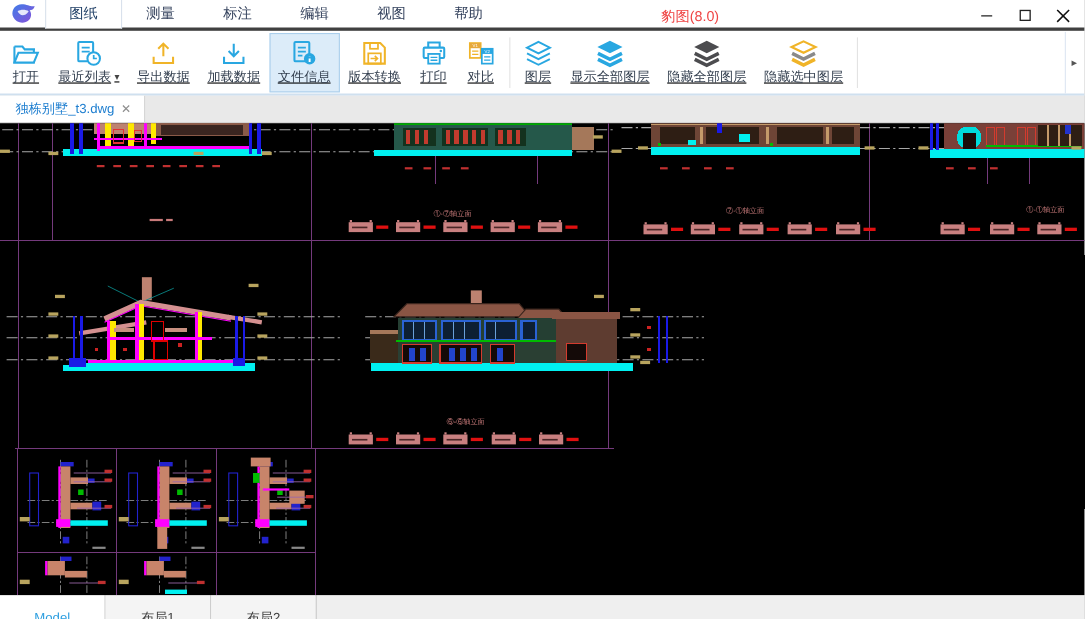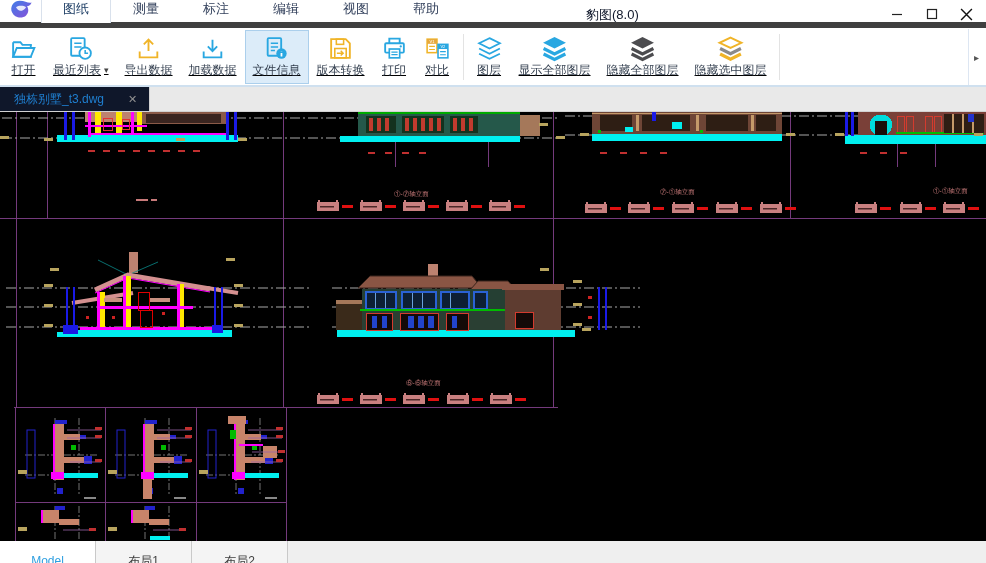--- a/index.html
+++ b/index.html
@@ -1,49 +1,49 @@
 <!DOCTYPE html>
 <html><head>
 <meta charset="utf-8">
 <style>
   * { box-sizing: border-box; margin: 0; padding: 0; }
   html,body { width: 986px; height: 563px; overflow: hidden;
     font-family: "Liberation Sans", sans-serif; background: #fff; }
 
   
   .titlebar { height: 28px; background: #fff; display: flex; align-items: flex-end;
-    position: relative; border-bottom: 6px solid #404040; }
+    position: relative; border-bottom: 3px solid #404040; }
   .logo { width: 27px; height: 22px; margin: 0 6px 2px 8px; flex: 0 0 auto; }
   .menu-tabs { display: flex; height: 28px; align-items: stretch; }
   .menu-tab { padding: 0 21px; display: flex; align-items: center; font-size: 13px;
     color: #33415c; border: 1px solid transparent; border-bottom: none; margin-bottom: -1px; }
   .menu-tab.active { background: #fff; border-color: #d9e1ec; color: #1f3f66; }
-  .win-title { position: absolute; left: 586px; top: 0; height: 32px; line-height: 30px;
-    font-size: 13px; color: #0f172a; }
+  .win-title { position: absolute; left: 601px; top: 0; height: 32px; line-height: 30px;
+    font-size: 13px; color: #ef4444; }
   .win-controls { position: absolute; right: 2px; top: 0; height: 28px; display: flex; }
   .win-btn { width: 35px; height: 28px; display: flex; align-items: center; justify-content: center; }
 
   
   .ribbon { height: 59px; background: #fff; display: flex; align-items: stretch;
     padding: 1px 2px 0 2px; border-bottom: 2px solid #cfe0ef; }
   .rb-item { display: flex; flex-direction: column; align-items: center;
     justify-content: flex-start; padding: 4px 7px 1px; margin: 1px 0; border: 1px solid transparent;
     white-space: nowrap; text-decoration: underline; }
   .rb-item.active { background: #dcecf9; border-color: #abcfec; }
   .rb-ic { width: 27px; height: 27px; margin-bottom: 1px; flex: 0 0 auto; }
   .rb-lb { font-size: 12px; color: #333f4f; line-height: 15px; display: flex; align-items: center; gap: 3px; }
   .rb-caret { font-size: 9px; color: #444; }
   .rb-sep { width: 1px; background: #e3e3e3; margin: 5px 4px; }
   .rb-expand { margin-left: auto; width: 16px; border-left: 1px solid #dde6f2;
     display: flex; align-items: center; justify-content: center; color: #555; font-size: 10px; }
 
   
   .doctabs { height: 25px; background: #e9e9e9; display: flex; align-items: stretch;
     border-bottom: 1px solid #d2d2d2; }
-  .doc-tab { background: #0f172a; display: flex; align-items: center; gap: 24px;
+  .doc-tab { background: #ffffff; display: flex; align-items: center; gap: 6px;
     padding: 0 12px 0 14px; font-size: 12px; color: #1f7fd0; border-right: 1px solid #d2d2d2; }
   .doc-close { color: #909090; font-size: 11px; }
 
   
   .canvas { height: 429px; background: #000; position: relative; }
   .canvas svg { position: absolute; left: 0; top: 0; }
   .lvl { stroke: #a8a8a8; stroke-width: 1; stroke-dasharray: 10 3 2 3; }
   .dd  { stroke: #8f8f8f; stroke-width: 0.8; stroke-dasharray: 7 2 2 2; }
   .ldr { stroke: #9a66a8; stroke-width: 0.8; }
   .sborder { stroke: #743a7c; stroke-width: 1; }

